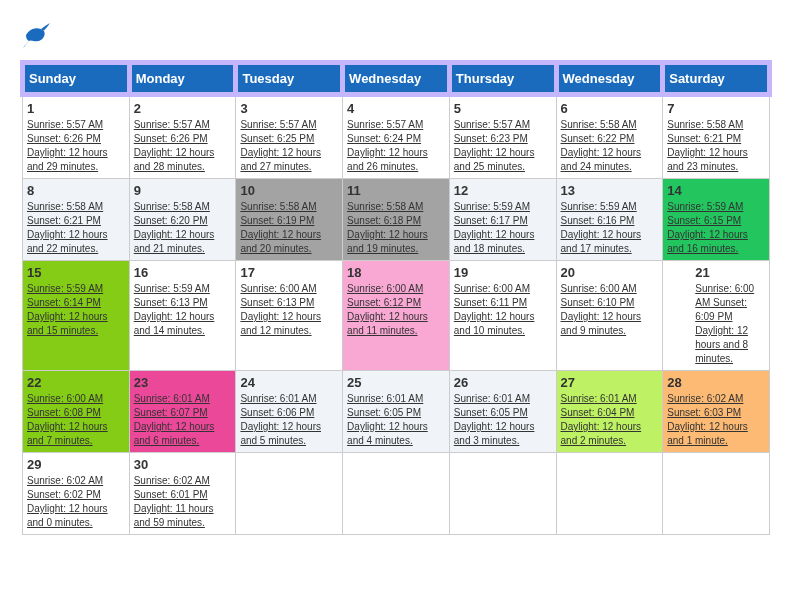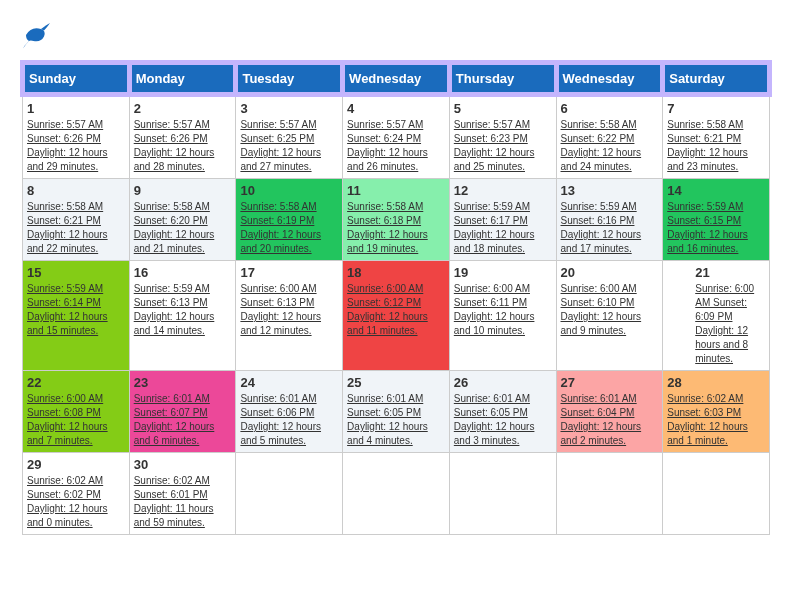--- a/index.html
+++ b/index.html
@@ -178,27 +178,27 @@
           <div class="day-info">Sunrise: 5:58 AM
 Sunset: 6:21 PM
 Daylight: 12 hours and 22 minutes.</div>
         </td>
         <td style="background: rgb(240, 244, 248);">
           <span class="day-num">9</span>
           <div class="day-info">Sunrise: 5:58 AM
 Sunset: 6:20 PM
 Daylight: 12 hours and 21 minutes.</div>
         </td>
-        <td style="background: #22c55e;">
+        <td style="background: #a3a3a3;">
           <span class="day-num">10</span>
           <div class="day-info">Sunrise: 5:58 AM
 Sunset: 6:19 PM
 Daylight: 12 hours and 20 minutes.</div>
         </td>
-        <td style="background: #86efac;">
+        <td style="background: #a3a3a3;">
           <span class="day-num">11</span>
           <div class="day-info">Sunrise: 5:58 AM
 Sunset: 6:18 PM
 Daylight: 12 hours and 19 minutes.</div>
         </td>
         <td style="background: rgb(240, 244, 248);">
           <span class="day-num">12</span>
           <div class="day-info">Sunrise: 5:59 AM
 Sunset: 6:17 PM
 Daylight: 12 hours and 18 minutes.</div>
@@ -228,21 +228,21 @@
           <div class="day-info">Sunrise: 5:59 AM
 Sunset: 6:13 PM
 Daylight: 12 hours and 14 minutes.</div>
         </td>
         <td style="background: rgb(255, 255, 255);">
           <span class="day-num">17</span>
           <div class="day-info">Sunrise: 6:00 AM
 Sunset: 6:13 PM
 Daylight: 12 hours and 12 minutes.</div>
         </td>
-        <td style="background: #ef4444;">
+        <td style="background: #f9a8d4;">
           <span class="day-num">18</span>
           <div class="day-info">Sunrise: 6:00 AM
 Sunset: 6:12 PM
 Daylight: 12 hours and 11 minutes.</div>
         </td>
         <td style="background: rgb(255, 255, 255);">
           <span class="day-num">19</span>
           <div class="day-info">Sunrise: 6:00 AM
 Sunset: 6:11 PM
 Daylight: 12 hours and 10 minutes.</div>
@@ -284,21 +284,21 @@
           <div class="day-info">Sunrise: 6:01 AM
 Sunset: 6:05 PM
 Daylight: 12 hours and 4 minutes.</div>
         </td>
         <td style="background: rgb(240, 244, 248);">
           <span class="day-num">26</span>
           <div class="day-info">Sunrise: 6:01 AM
 Sunset: 6:05 PM
 Daylight: 12 hours and 3 minutes.</div>
         </td>
-        <td style="background: #fca5a5;">
+        <td style="background: #bef264;">
           <span class="day-num">27</span>
           <div class="day-info">Sunrise: 6:01 AM
 Sunset: 6:04 PM
 Daylight: 12 hours and 2 minutes.</div>
         </td>
         <td style="background: #fdba74;">
           <span class="day-num">28</span>
           <div class="day-info">Sunrise: 6:02 AM
 Sunset: 6:03 PM
 Daylight: 12 hours and 1 minute.</div>

